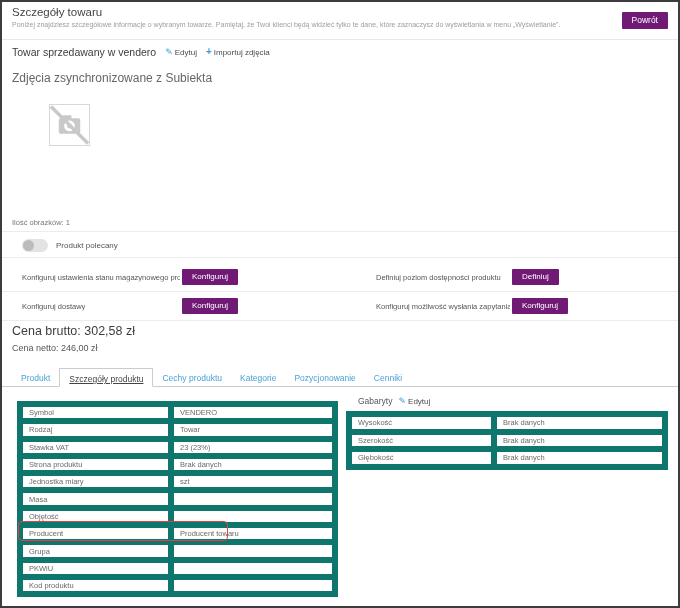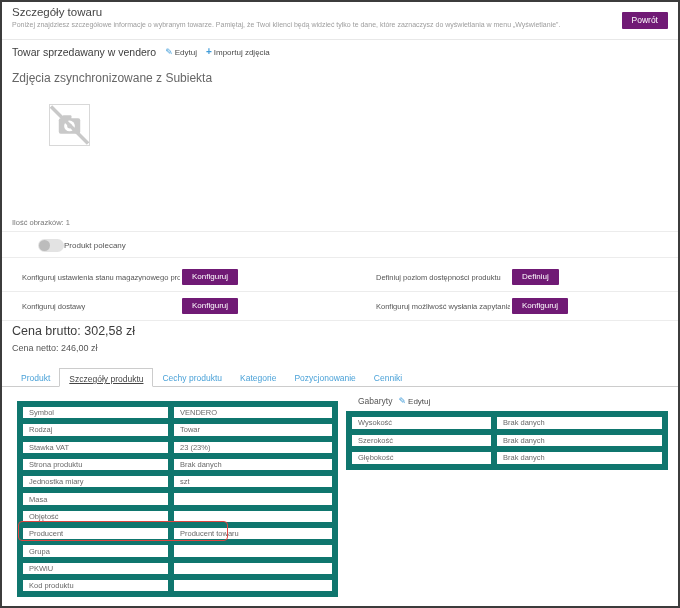--- a/index.html
+++ b/index.html
@@ -22,21 +22,21 @@
   .mini-link { display:inline-flex; align-items:center; gap:2px; font-size:8px; color:#4a4a4a; cursor:pointer; margin-left:9px; }
   .pencil { color:#3f9bd8; font-size:9px; line-height:1; }
   .plus { color:#3f9bd8; font-size:10px; font-weight:bold; line-height:1; }
   .photos-caption { position:absolute; left:10px; top:69px; font-size:12px; color:#666; }
   
   .img-box { position:absolute; left:47px; top:102px; width:41px; height:42px; border:1px solid #d8d8d8; background:#fff; cursor:pointer; }
   .img-count { position:absolute; left:10px; top:216px; font-size:7.5px; color:#777; }
   .divider { position:absolute; left:0; right:0; height:1px; background:#ececec; }
   .d1 { top:229px; } .d2 { top:255px; } .d3 { top:289px; } .d4 { top:318px; }
   
-  .toggle-row { position:absolute; left:36px; top:234px; height:18px; display:flex; align-items:center; gap:0; }
+  .toggle-row { position:absolute; left:20px; top:234px; height:18px; display:flex; align-items:center; gap:8px; }
   .toggle { position:relative; width:26px; height:13px; background:#e3e3e3; border-radius:7px; cursor:pointer; }
   .toggle .knob { position:absolute; left:1px; top:1px; width:11px; height:11px; border-radius:50%; background:#bcbcbc; }
   .toggle-label { font-size:8px; color:#555; }
   
   .cfg-row { position:absolute; left:0; right:0; height:28px; }
   .r1 { top:261px; } .r2 { top:290px; }
   .cfg-label { position:absolute; top:50%; transform:translateY(-50%); font-size:7.5px; color:#555;
                white-space:nowrap; overflow:hidden; }
   .cl-left { left:20px; width:158px; }
   .cl-right { left:352px; width:156px;padding-left:22px; }

